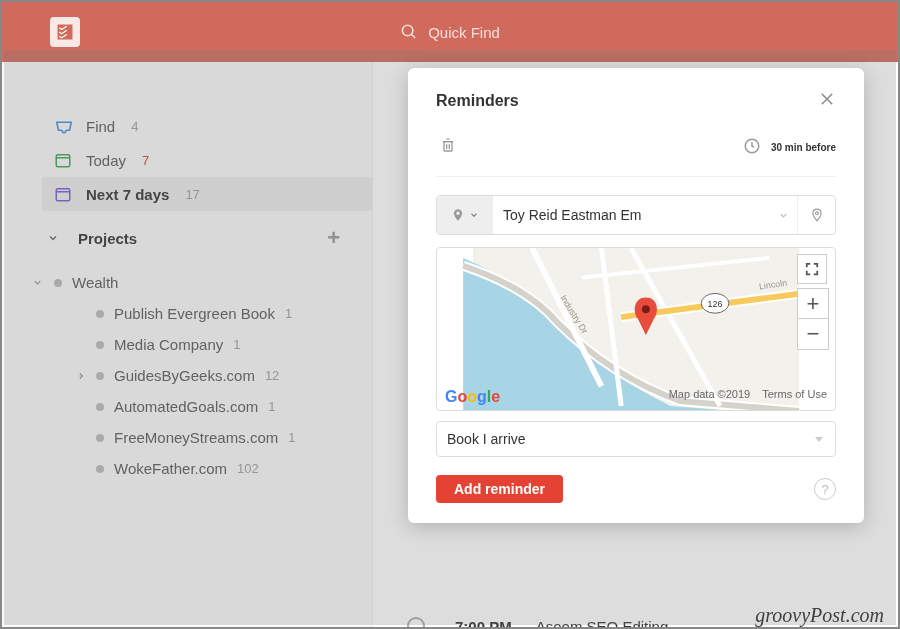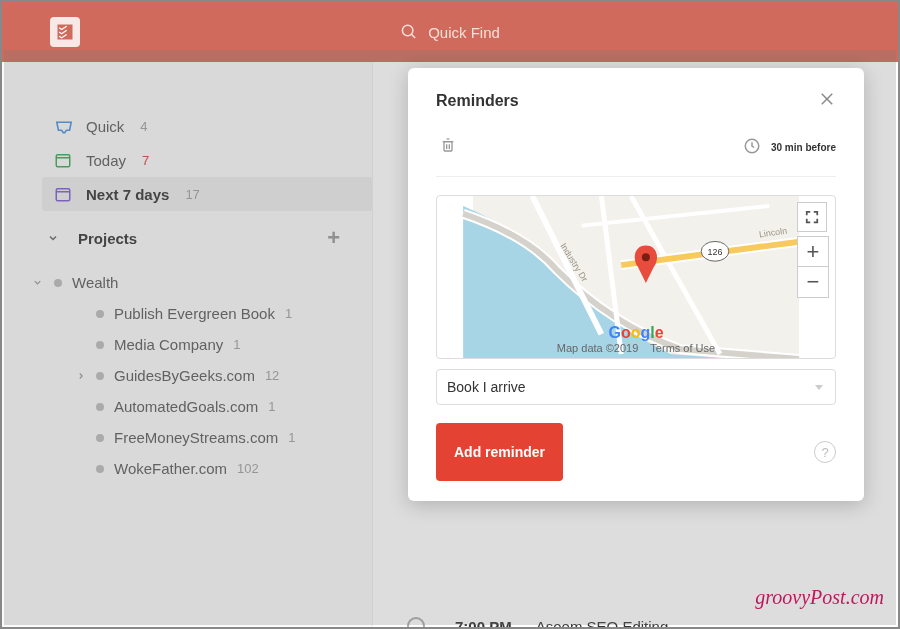--- a/index.html
+++ b/index.html
@@ -188,22 +188,22 @@
     font-size: 18px; color: #555;
   }
   .map-zoom { display: flex; flex-direction: column; border: 1px solid #ccc; }
   .map-zoom div {
     width: 30px; height: 30px; background: #fff; display: flex; align-items: center;
     justify-content: center; font-size: 22px; color: #555;
   }
   .map-zoom div:first-child { border-bottom: 1px solid #ccc; }
   .map-footer {
     position: absolute; bottom: 4px; left: 8px; right: 8px;
-    display: flex; justify-content: space-between; align-items: center;
-    font-size: 11px; color: #666; flex-direction: column;
+    display: flex; justify-content: space-between; align-items: flex-start;
+    font-size: 11px; color: #666;
   }
   .glogo {
     font-weight: 600; font-size: 16px;
   }
   .glogo .gb { color: #4285F4; }
   .glogo .gr { color: #EA4335; }
   .glogo .gy { color: #FBBC05; }
   .glogo .gg { color: #34A853; }
 
   .arrive-select {
@@ -214,33 +214,33 @@
   }
   .arrive-select::after {
     content: ""; position: absolute; right: 12px; top: 15px;
     border-left: 4px solid transparent; border-right: 4px solid transparent;
     border-top: 5px solid #ccc;
   }
 
   .modal-footer { display: flex; align-items: center; }
   .add-btn {
     background: #e44232; color: #fff; font-weight: 600;
-    border: none; border-radius: 4px; padding: 21px 18px;
+    border: none; border-radius: 4px; padding: 6px 18px;
     font-size: 14px; cursor: pointer;
   }
   .help-ring {
     margin-left: auto; width: 22px; height: 22px; border: 1px solid #ccc;
     border-radius: 50%; display: flex; align-items: center; justify-content: center;
     color: #bbb; font-size: 13px;
   }
 
   .watermark {
-    position: absolute; right: 14px; bottom: 18px;
+    position: absolute; right: 14px; bottom: 0;
     font-family: Georgia, serif; font-style: italic;
-    color: #be185d; font-size: 20px; z-index: 30;
+    color: #404040; font-size: 20px; z-index: 30;
   }
 </style>
 </head>
 <body>
 
 <div class="header">
   <div class="logo-box">
     <svg viewBox="0 0 24 24" fill="#cf6a5d">
       <path d="M3 3h18v18H3z" fill="#cf6a5d"></path>
       <path d="M5 7l3 2 6-4M5 12l3 2 6-4M5 17l3 2 6-4" stroke="#fff" stroke-width="1.5" fill="none"></path>
@@ -259,21 +259,21 @@
 
 <div class="columns">
 
   <div class="sidebar">
     <div class="nav-item">
       <span class="nav-icon">
         <svg width="20" height="16" viewBox="0 0 24 20" fill="none" stroke="#4a90e2" stroke-width="2">
             <path d="M3 4h18l-2 10h-4l-2 3h-2l-2-3H5z"></path>
           </svg>
       </span>
-      <span>Quick</span>
+      <span>Find</span>
       <span class="count">4</span>
     </div>
     <div class="nav-item">
       <span class="nav-icon">
         <svg width="18" height="18" viewBox="0 0 24 24" fill="none" stroke="#3aa655" stroke-width="2">
             <rect x="3" y="5" width="18" height="16" rx="2"></rect>
             <line x1="3" y1="9" x2="21" y2="9"></line>
           </svg>
       </span>
       <span>Today</span>
@@ -389,20 +389,42 @@
       <span>
         <svg width="18" height="18" viewBox="0 0 24 24" fill="none" stroke="#999" stroke-width="2">
             <circle cx="12" cy="12" r="9"></circle>
             <polyline points="12 7 12 12 15 14"></polyline>
           </svg>
       </span>
       <span style="font-weight:600;color:#333">30 min before</span>
     </span>
   </div>
 
+  <div class="location-row">
+    <div class="loc-seg loc-type">
+      <svg width="14" height="16" viewBox="0 0 24 24" fill="#999">
+          <path d="M12 2C8 2 5 5 5 9c0 5 7 13 7 13s7-8 7-13c0-4-3-7-7-7zm0 10a3 3 0 110-6 3 3 0 010 6z"></path>
+        </svg>
+      <svg width="10" height="10" viewBox="0 0 24 24" fill="none" stroke="#888" stroke-width="3">
+          <polyline points="6 9 12 15 18 9"></polyline>
+        </svg>
+    </div>
+    <input class="loc-input" value="Toy Reid Eastman Em" style="">
+    <div class="loc-seg loc-caret">
+      <svg width="11" height="11" viewBox="0 0 24 24" fill="none" stroke="#bbb" stroke-width="3">
+          <polyline points="6 9 12 15 18 9"></polyline>
+        </svg>
+    </div>
+    <div class="loc-seg loc-pin">
+      <svg width="14" height="16" viewBox="0 0 24 24" fill="none" stroke="#999" stroke-width="2">
+          <path d="M12 2C8 2 5 5 5 9c0 5 7 13 7 13s7-8 7-13c0-4-3-7-7-7z"></path>
+          <circle cx="12" cy="9" r="2.5"></circle>
+        </svg>
+    </div>
+  </div>
 
   <div class="map-box">
     <svg class="map-svg" viewBox="0 0 330 164">
       <rect width="330" height="164" fill="#f3f1ec"></rect>
       <path d="M-10 10 Q 60 40 90 80 T 200 160 L 330 170 L 330 200 L -10 200 Z" fill="#a8d5e5"></path>
       <path d="M-10 18 Q 55 40 85 75 Q 140 130 210 155 L 330 165" stroke="#fff" stroke-width="10" fill="none"></path>
       <path d="M-10 18 Q 55 40 85 75 Q 140 130 210 155 L 330 165" stroke="#d5d2cc" stroke-width="6" fill="none"></path>
       <line x1="60" y1="0" x2="130" y2="140" stroke="#fff" stroke-width="6"></line>
       <line x1="130" y1="0" x2="150" y2="160" stroke="#fff" stroke-width="5"></line>
       <line x1="160" y1="0" x2="250" y2="160" stroke="#fff" stroke-width="5"></line>

